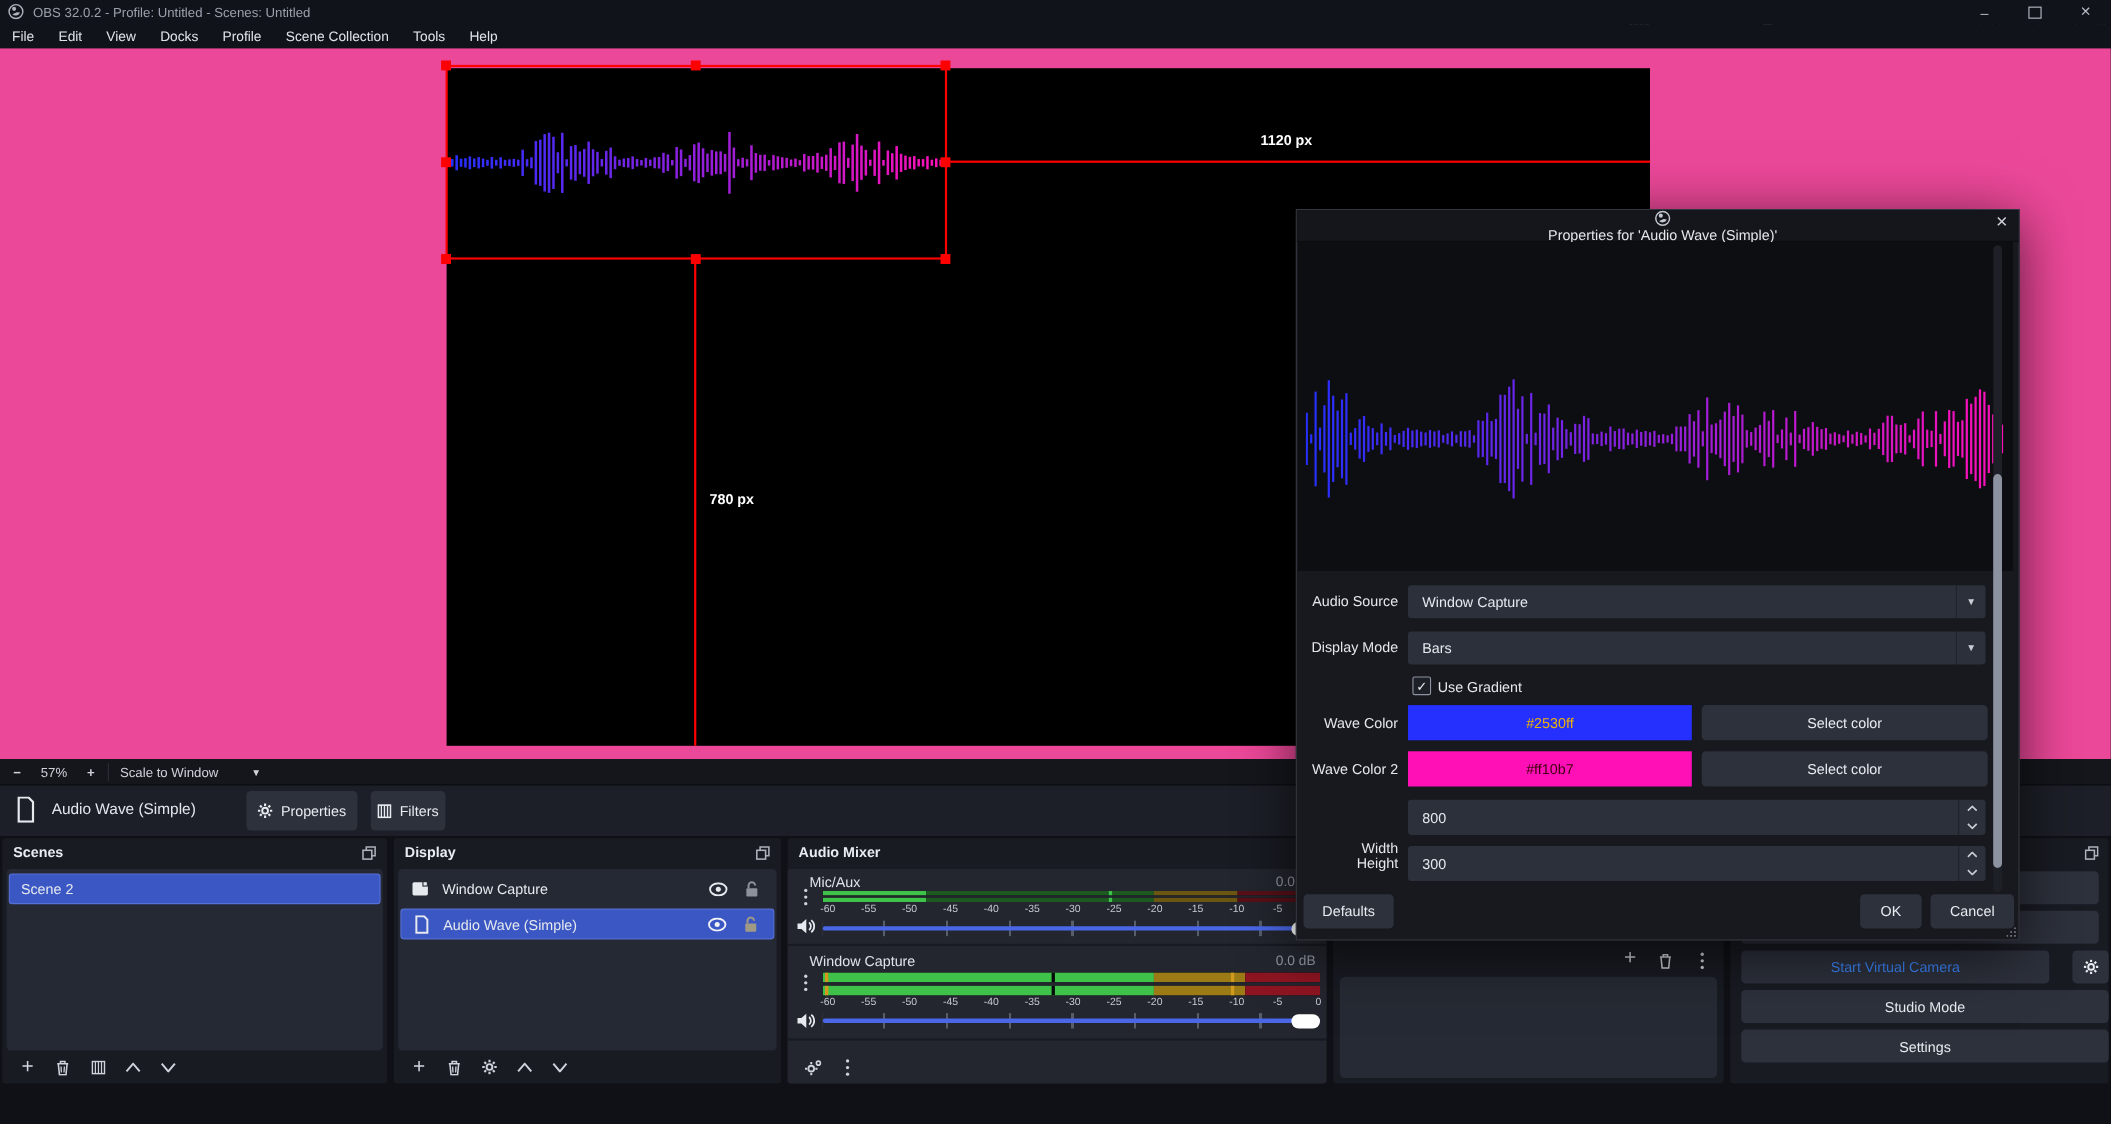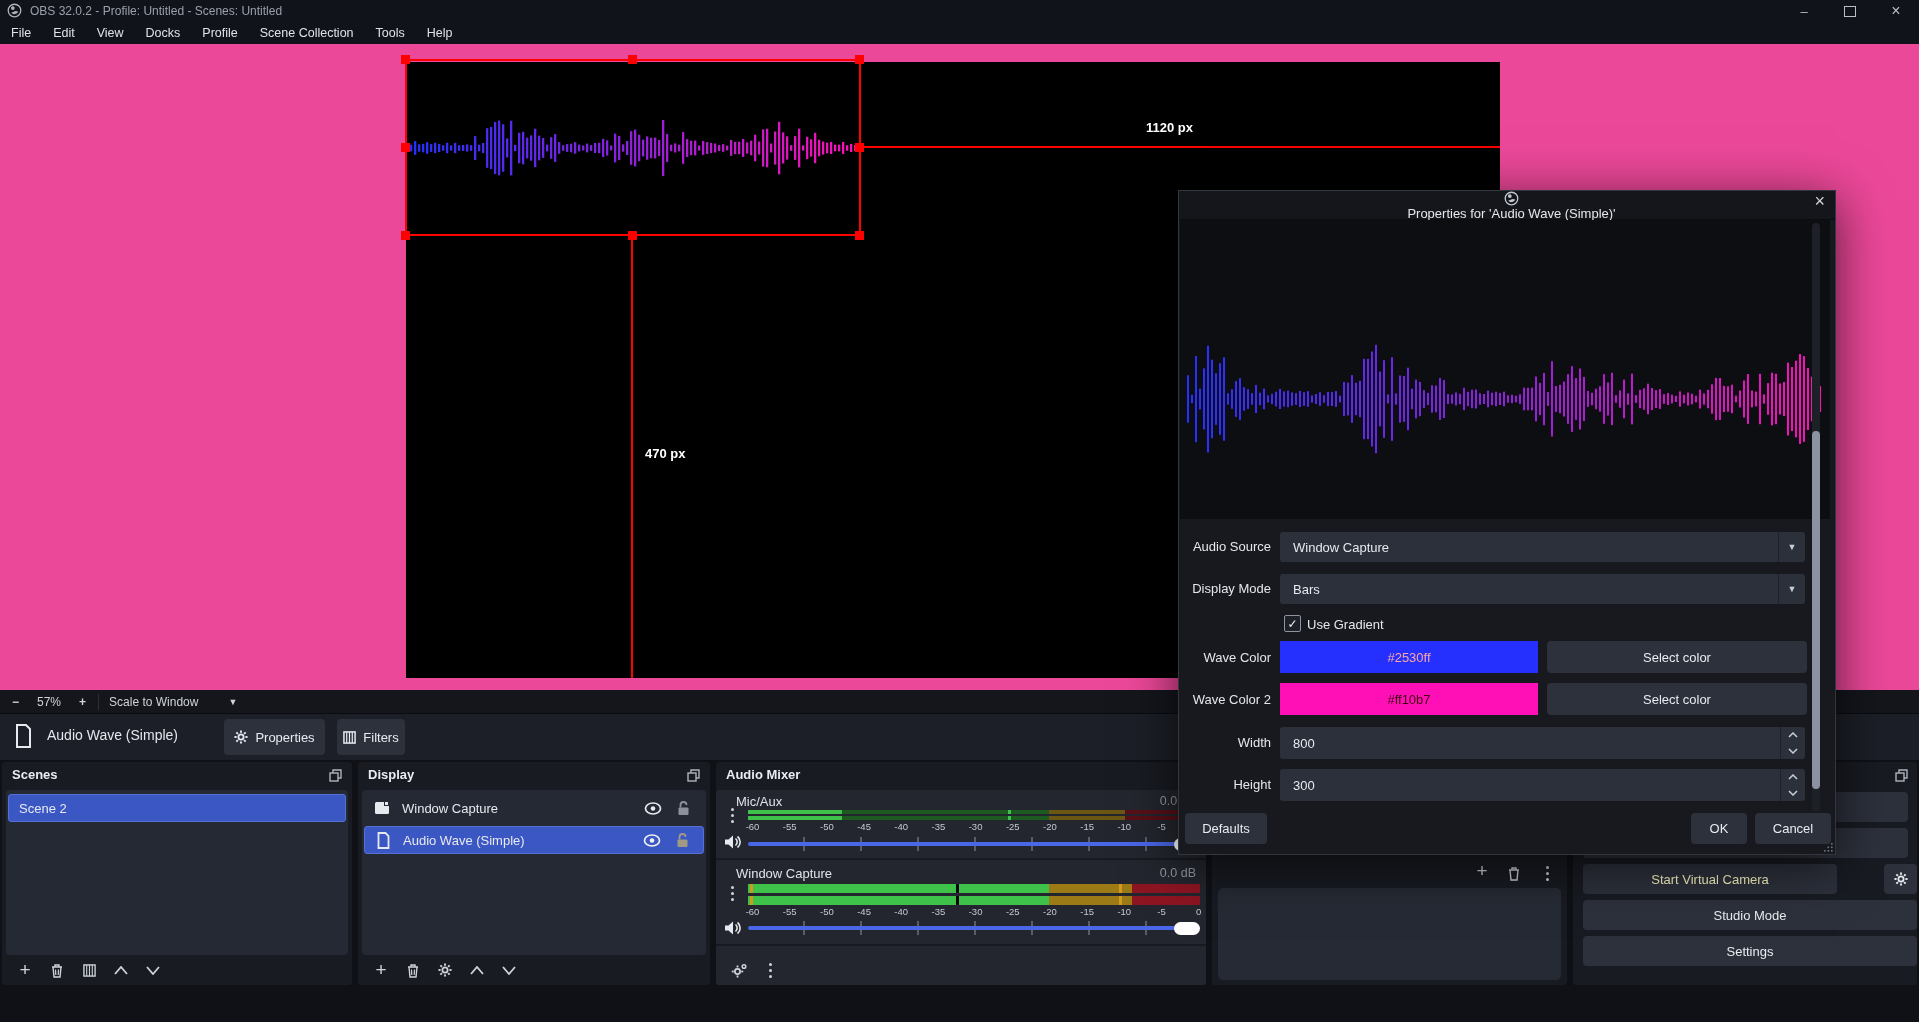--- a/index.html
+++ b/index.html
@@ -214,21 +214,21 @@
         <rect x="428.0" y="44.6" width="2.3" height="6.8" fill="rgb(245,17,186)"></rect>
         <rect x="432.0" y="42.0" width="2.3" height="11.9" fill="rgb(247,17,186)"></rect>
         <rect x="436.0" y="45.2" width="2.3" height="5.5" fill="rgb(249,17,185)"></rect>
         <rect x="440.0" y="44.0" width="2.3" height="8.0" fill="rgb(251,17,184)"></rect>
         <rect x="444.0" y="45.1" width="2.3" height="5.8" fill="rgb(253,16,184)"></rect>
       </svg>
 
     <div class="abs" style="left:861px;top:102px;width:639px;height:2px;background:#ff0000"></div>
     <div class="abs" style="left:631px;top:192px;width:2px;height:442px;background:#ff0000"></div>
     <span class="px-label" style="left:1146px;top:76px">1120 px</span>
-    <span class="px-label" style="left:645px;top:402px">470 px</span>
+    <span class="px-label" style="left:645px;top:402px">780 px</span>
 
     <div class="abs" style="left:405px;top:15px;width:452px;height:173px;border:2px solid #ff0000"></div>
     <div class="sel-handle" style="left:401px;top:11px"></div>
     <div class="sel-handle" style="left:628px;top:11px"></div>
     <div class="sel-handle" style="left:855px;top:11px"></div>
     <div class="sel-handle" style="left:401px;top:99px"></div>
     <div class="sel-handle" style="left:855px;top:99px"></div>
     <div class="sel-handle" style="left:401px;top:187px"></div>
     <div class="sel-handle" style="left:628px;top:187px"></div>
     <div class="sel-handle" style="left:855px;top:187px"></div>
@@ -551,21 +551,21 @@
 
   <div class="panel" style="left:1573px;width:344px">
     <span class="popout" style="right:9px">
       <svg width="13" height="13" viewBox="0 0 13 13">
           <rect x="1" y="4" width="8" height="8" fill="none" stroke="#aeb3bc" stroke-width="1.4"></rect>
           <path d="M4 4 v-3 h8 v8 h-3" fill="none" stroke="#aeb3bc" stroke-width="1.4"></path>
         </svg>
     </span>
     <div class="btn abs" style="left:10px;top:30px;width:325px;height:30px"></div>
     <div class="btn abs" style="left:10px;top:66px;width:325px;height:30px"></div>
-    <div class="btn abs" style="left:10px;top:102px;width:254px;height:30px;color:#fef9c3">Start Virtual Camera</div>
+    <div class="btn abs" style="left:10px;top:102px;width:280px;height:30px;color:#3b82f6">Start Virtual Camera</div>
     <div class="btn abs" style="left:311px;top:102px;width:33px;height:30px">
       <svg width="14" height="14" viewBox="0 0 16 16">
           <circle cx="8" cy="8" r="3" fill="none" stroke="#e8ebf0" stroke-width="2"></circle>
           <g stroke="#e8ebf0" stroke-width="2.2">
             <line x1="8" y1="0.5" x2="8" y2="3"></line>
             <line x1="8" y1="13" x2="8" y2="15.5"></line>
             <line x1="0.5" y1="8" x2="3" y2="8"></line>
             <line x1="13" y1="8" x2="15.5" y2="8"></line>
             <line x1="2.7" y1="2.7" x2="4.5" y2="4.5"></line>
             <line x1="11.5" y1="11.5" x2="13.3" y2="13.3"></line>
@@ -806,28 +806,28 @@
     <div class="dlabel" style="top:390px">Display Mode</div>
     <div class="dfield" style="top:383px">
       <span>Bars</span>
       <span class="dcaret">▼</span>
     </div>
 
     <div class="chk" style="left:105px;top:424px" id="gradient-chk">✓</div>
     <span class="abs" style="left:128px;top:426px">Use Gradient</span>
 
     <div class="dlabel" style="top:459px">Wave Color</div>
-    <div class="swatch" id="swatch1" style="top: 450px; color: #fca5a5; background: rgb(37, 48, 255);">#2530ff</div>
+    <div class="swatch" id="swatch1" style="top: 450px; color: #eab308; background: rgb(37, 48, 255);">#2530ff</div>
     <div class="dbtn" style="left:368px;top:450px;width:260px;height:32px">Select color</div>
 
     <div class="dlabel" style="top:501px">Wave Color 2</div>
     <div class="swatch" id="swatch2" style="top: 492px; color: rgb(64, 0, 15); background: rgb(255, 16, 183);">#ff10b7</div>
     <div class="dbtn" style="left:368px;top:492px;width:260px;height:32px">Select color</div>
 
-    <div class="dlabel" style="top:544px">Width</div>
+    <div class="dlabel" style="top:572px">Width</div>
     <div class="dfield" style="top:536px;height:32px">
       <span>800</span>
       <span class="spin">
         <div>
             <svg width="10" height="6" viewBox="0 0 10 6">
               <polyline points="1,5 5,1 9,5" fill="none" stroke="#c9cdd4" stroke-width="1.5"></polyline>
             </svg>
           </div>
         <div>
             <svg width="10" height="6" viewBox="0 0 10 6">

